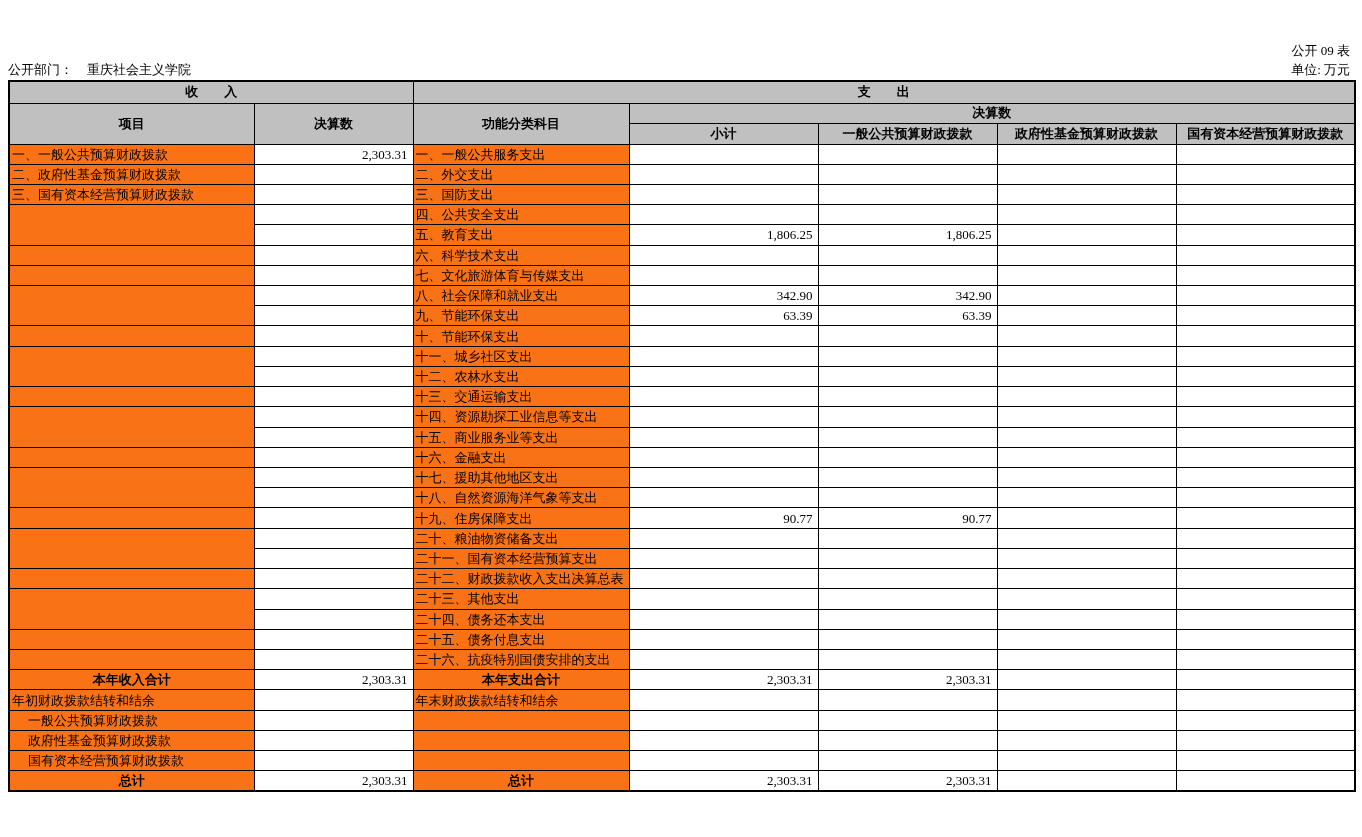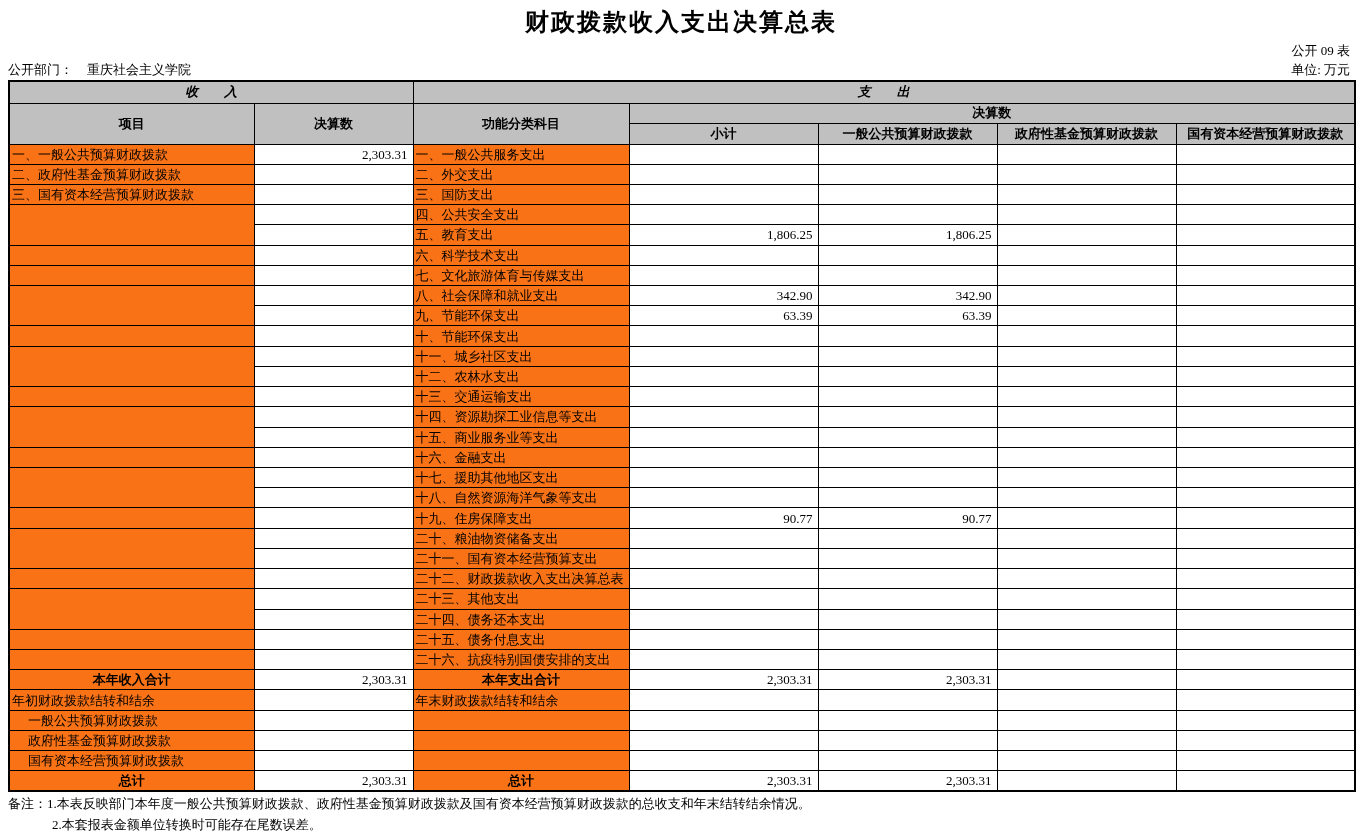--- a/index.html
+++ b/index.html
@@ -21,21 +21,21 @@
 
   table.budget-table{
     position:absolute;top:80px;left:8px;width:1346px;
     border-collapse:collapse;table-layout:fixed;
     border:2px solid #000;
   }
   th,td{
     border:1px solid #000;padding:0;margin:0;
     overflow:hidden;white-space:nowrap;font-size:13px;
   }
-  thead tr.r1{height:22px;font-style:italic;}
+  thead tr.r1{height:22px;}
   thead tr.r2{height:20px;padding-left:12px;}
   thead tr.r3{height:21px;}
   tbody tr{height:20.23px;}
   th{
     background:#c0c0c0;font-weight:bold;text-align:center;
     font-family:"Liberation Sans","DejaVu Sans",sans-serif;
     font-size:13px;
   }
   td.lbl{background:#f97316;text-align:left;padding:0 2px;line-height:19px;}
   td.val{background:#ffffff;text-align:right;padding:0 5px 0 2px;line-height:19px;}
@@ -45,21 +45,20 @@
   }
   td.ind{padding-left:18px;}
   .notes{position:absolute;top:793px;left:8px;font-size:13px;line-height:21px;}
   .notes .note2{padding-left:44px;}
 </style>
 </head>
 <body>
 
 <div class="page">
 
-  <div class="title">财政拨款收入支出决算总表</div>
 
   <div class="sheet-no">公开 09 表</div>
 
   <div class="dept">
     <span>公开部门：</span><span class="dept-name">重庆社会主义学院</span>
   </div>
 
   <div class="unit">单位: 万元</div>
 
   <table class="budget-table">
@@ -368,18 +367,14 @@
           <td class="val">2,303.31</td>
           <td class="lbl ctr">总计</td>
           <td class="val">2,303.31</td>
           <td class="val">2,303.31</td>
           <td class="val"></td>
           <td class="val"></td>
         </tr>
       </tbody>
   </table>
 
-  <div class="notes">
-    <div class="note1">备注：1.本表反映部门本年度一般公共预算财政拨款、政府性基金预算财政拨款及国有资本经营预算财政拨款的总收支和年末结转结余情况。</div>
-    <div class="note2">2.本套报表金额单位转换时可能存在尾数误差。</div>
-  </div>
 
 </div>
 
 </body></html>

